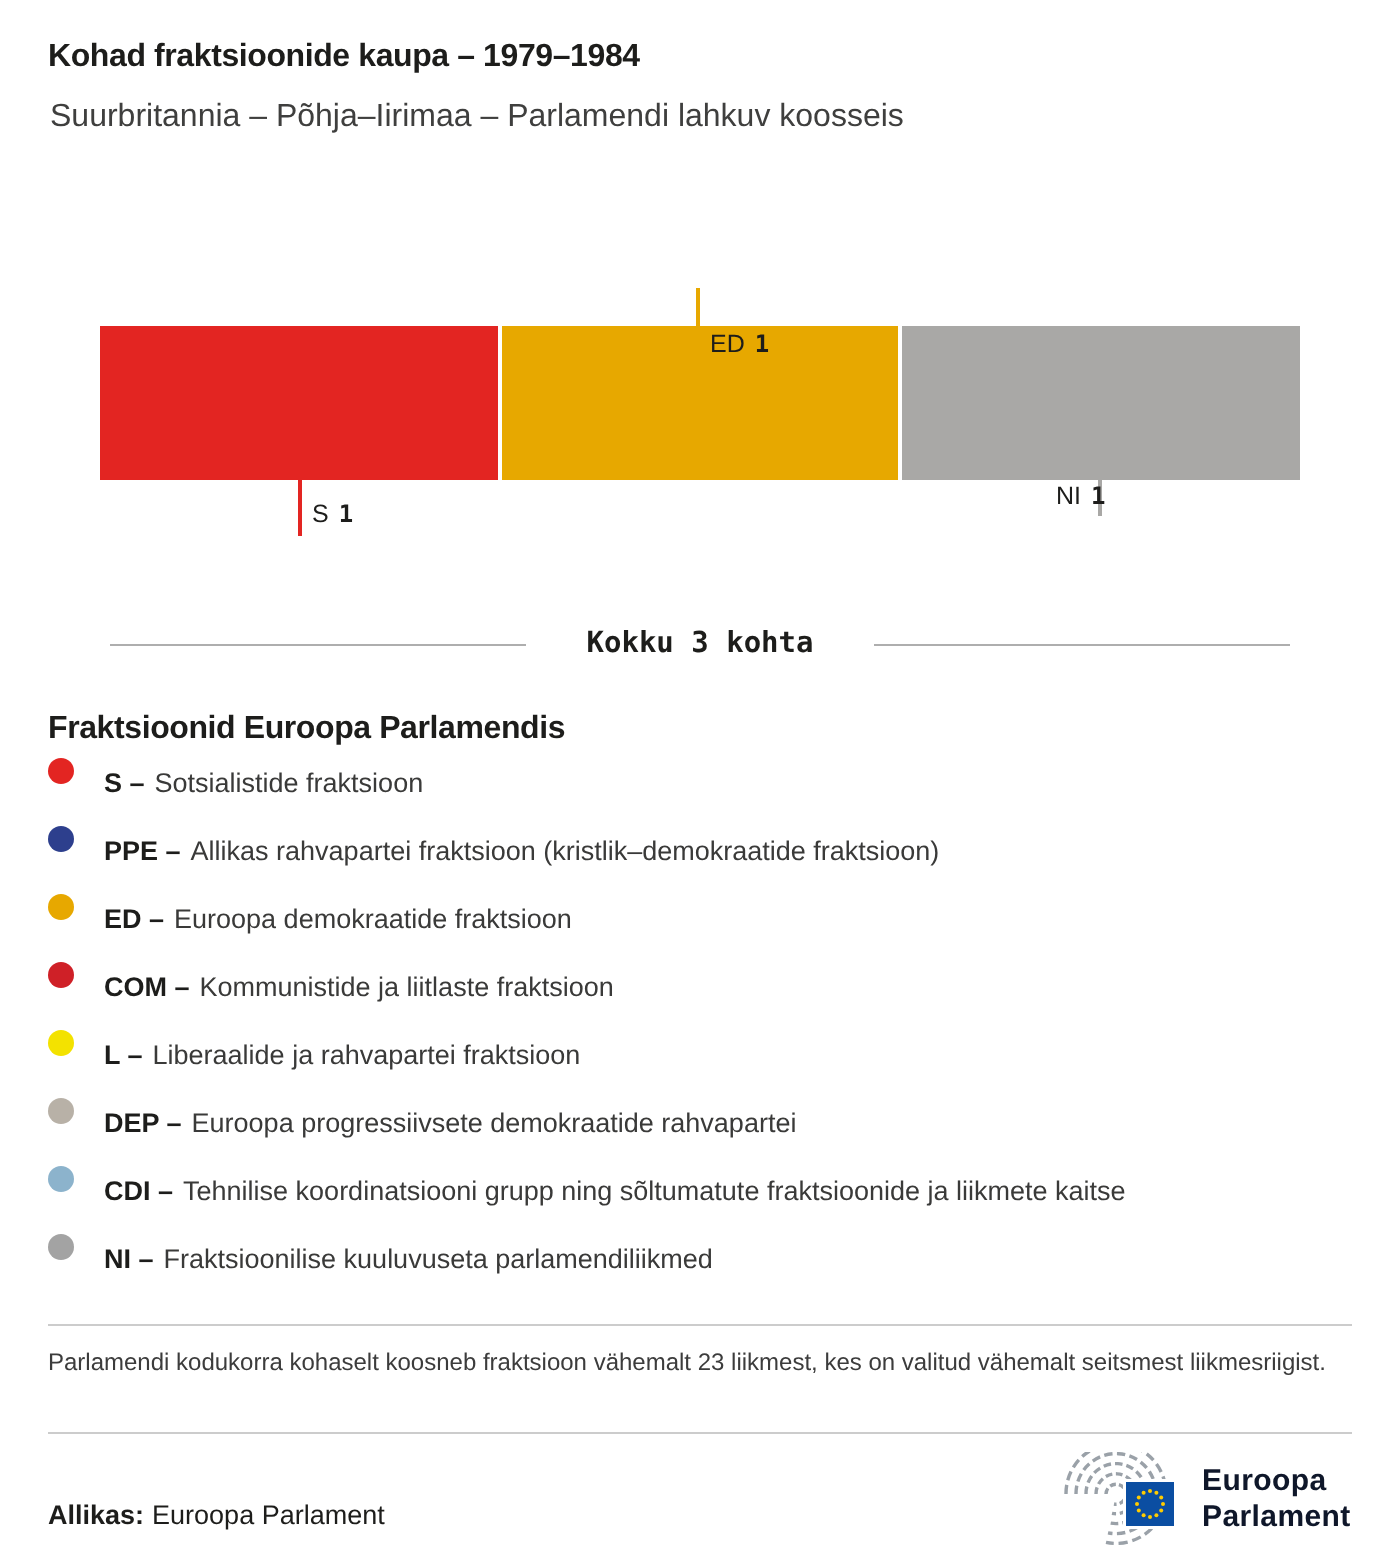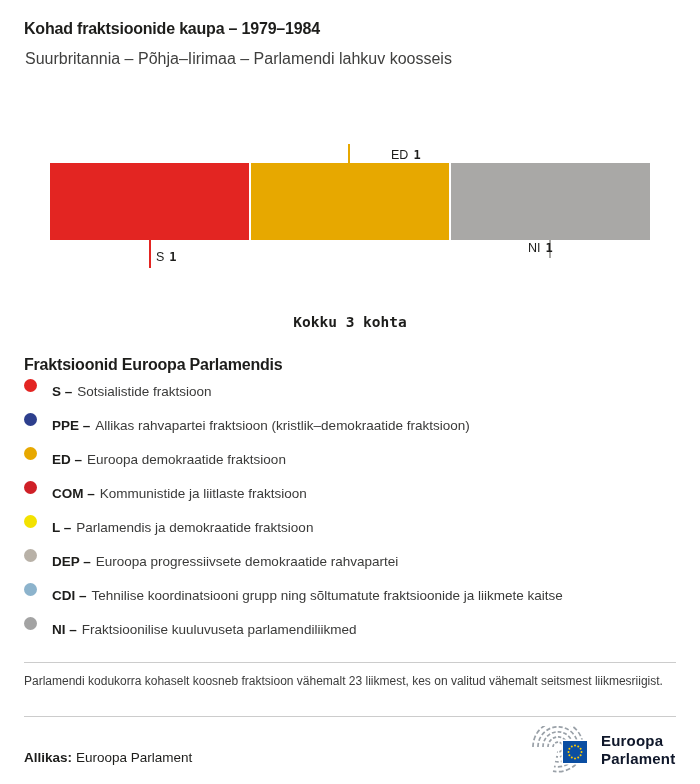--- a/index.html
+++ b/index.html
@@ -33,32 +33,32 @@
 
   
   .tick { position: absolute; width: 2px; }
   .tick-ed { left: 348px; top: 144px; height: 19px; }
   .tick-s  { left: 149px; top: 240px; height: 28px; }
   .tick-ni { left: 549px; top: 240px; height: 18px; }
   .co-text {
     position: absolute;
     font-size: 12.5px; color: #1d1d1b; white-space: nowrap;
   }
-  .co-ed { left: 355px; top: 148px; margin-left: 36px; }
+  .co-ed { left: 355px; top: 165px; }
   .co-s  { left: 156px; top: 250px; }
   .co-ni { left: 528px; top: 241px; }
   .co-text .num {
     font-family: "DejaVu Sans Mono", monospace;
     font-weight: bold; margin-left: 5px; font-size: 12px;
   }
 
   
   .total-row {
     left: 55px; top: 311px; width: 590px; height: 22px;
-    display: flex; align-items: center; gap: 3px; flex-direction: column;
+    display: flex; align-items: center; gap: 30px;
   }
   .total-line { flex: 1; height: 1px; background: #aeaeae; }
   .total-text {
     font-family: "DejaVu Sans Mono", monospace;
     font-weight: bold; font-size: 14.5px; color: #1d1d1b;
     white-space: nowrap;
   }
 
   
   .legend-heading {
@@ -134,21 +134,21 @@
   <div class="lrow">
     <span class="dot" style="background: rgb(231, 168, 0);"></span>
     <span class="ltext"><b>ED –</b><span>Euroopa demokraatide fraktsioon</span></span>
   </div>
   <div class="lrow">
     <span class="dot" style="background: rgb(207, 32, 39);"></span>
     <span class="ltext"><b>COM –</b><span>Kommunistide ja liitlaste fraktsioon</span></span>
   </div>
   <div class="lrow">
     <span class="dot" style="background: rgb(243, 226, 0);"></span>
-    <span class="ltext"><b>L –</b><span>Parlamendis ja demokraatide fraktsioon</span></span>
+    <span class="ltext"><b>L –</b><span>Liberaalide ja rahvapartei fraktsioon</span></span>
   </div>
   <div class="lrow">
     <span class="dot" style="background: rgb(184, 177, 167);"></span>
     <span class="ltext"><b>DEP –</b><span>Euroopa progressiivsete demokraatide rahvapartei</span></span>
   </div>
   <div class="lrow">
     <span class="dot" style="background: rgb(140, 179, 204);"></span>
     <span class="ltext"><b>CDI –</b><span>Tehnilise koordinatsiooni grupp ning sõltumatute fraktsioonide ja liikmete kaitse</span></span>
   </div>
   <div class="lrow">

